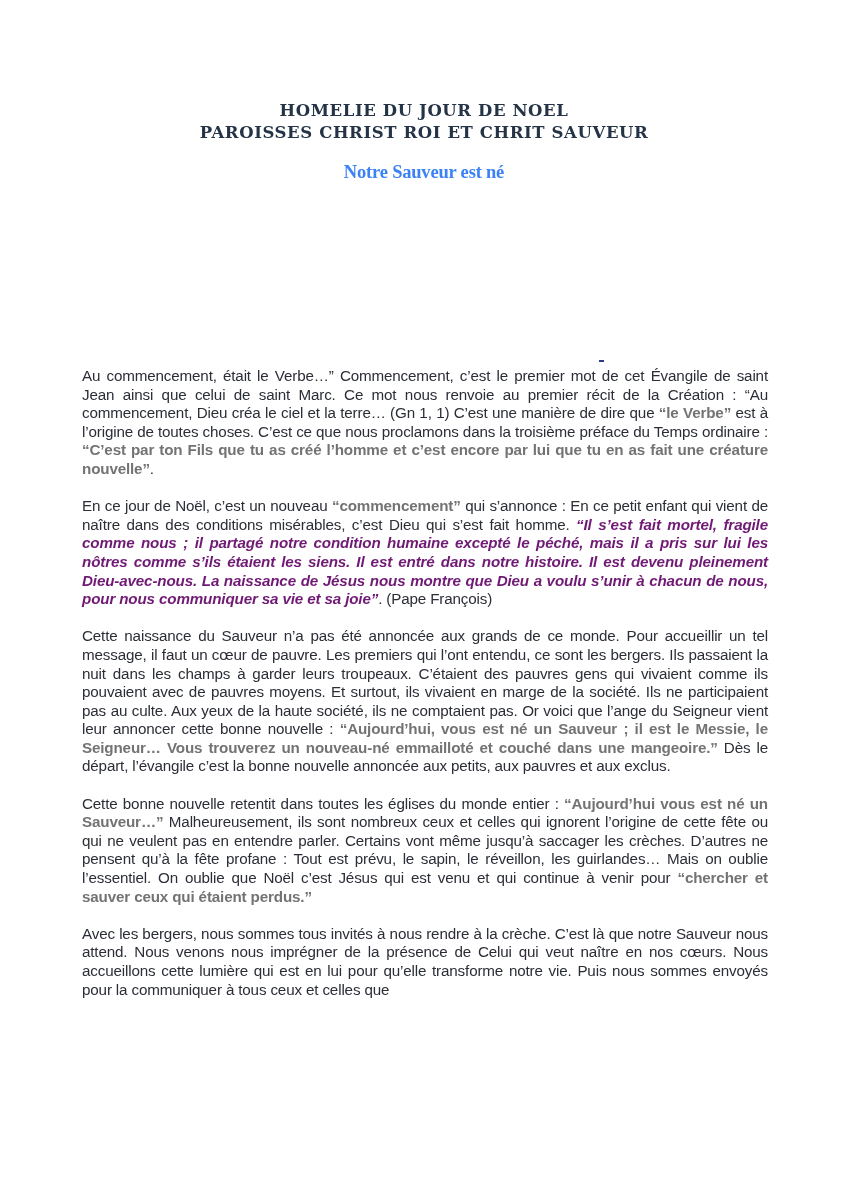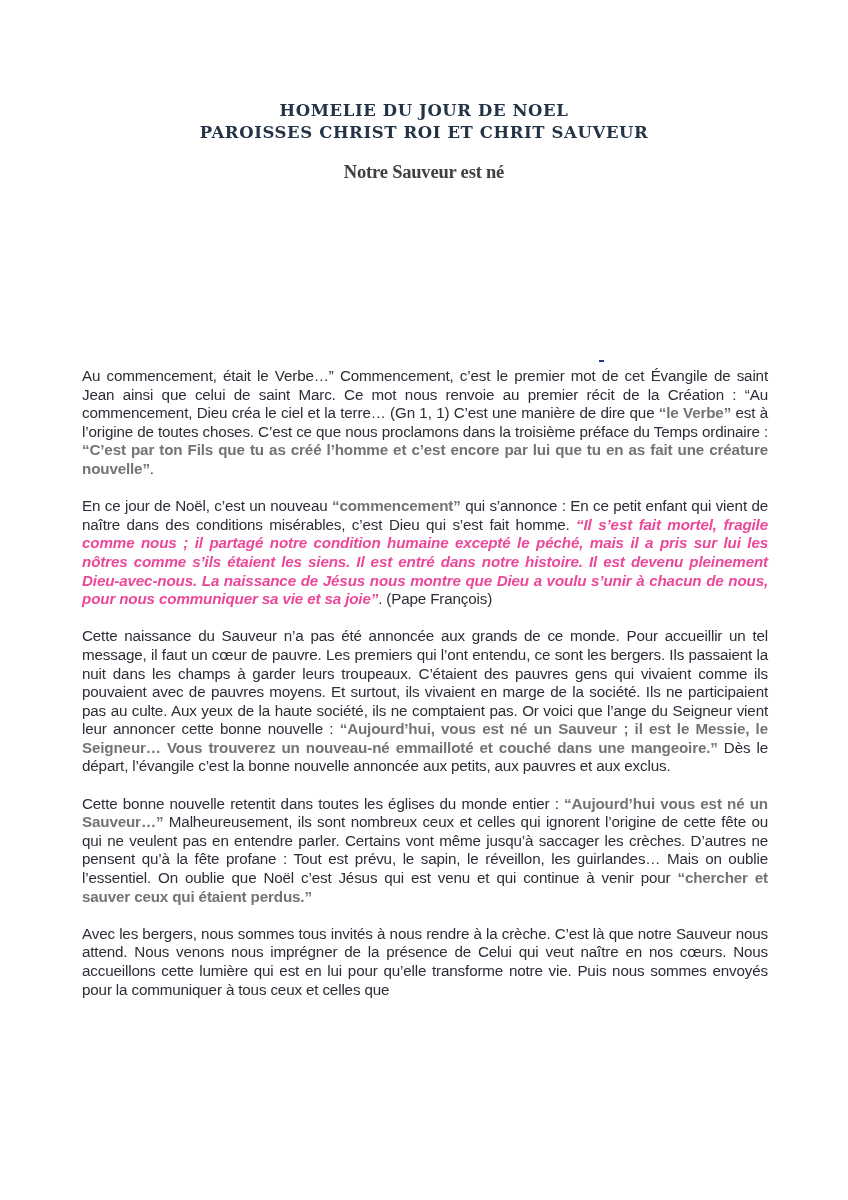--- a/index.html
+++ b/index.html
@@ -36,21 +36,21 @@
       color: #253347;
       line-height: 22px;
       font-variant: small-caps;
       transform: scaleY(1.05);
     }
     .subtitle {
       margin-top: 18px;
       font-family: "Liberation Serif", serif;
       font-weight: bold;
       font-size: 18.5px;
-      color: #404040;
+      color: #3b82f6;
       letter-spacing: -0.2px;
     }
     .marker {
       position: absolute;
       left: 599px;
       top: 360px;
       width: 5px;
       height: 1.5px;
       background: #2a3a8a;
     }
@@ -63,21 +63,21 @@
       font-size: 15.2px;
       line-height: 18.6px;
       color: #2b2e36;
       text-align: justify;
       letter-spacing: -0.15px;
     }
     .body-text p {
       margin: 0 0 18.6px 0;
     }
     .b { font-weight: bold; color: #737373; }
-    .bi { font-weight: bold; font-style: italic; color: #ec4899; }
+    .bi { font-weight: bold; font-style: italic; color: #701a75; }
   </style>
 </head>
 <body>
 
 <div class="page">
 
   <div class="header">
     <div class="title-line">HOMELIE DU JOUR DE NOEL</div>
     <div class="title-line">PAROISSES CHRIST ROI ET CHRIT SAUVEUR</div>
     <div class="subtitle">Notre Sauveur  est né</div>

